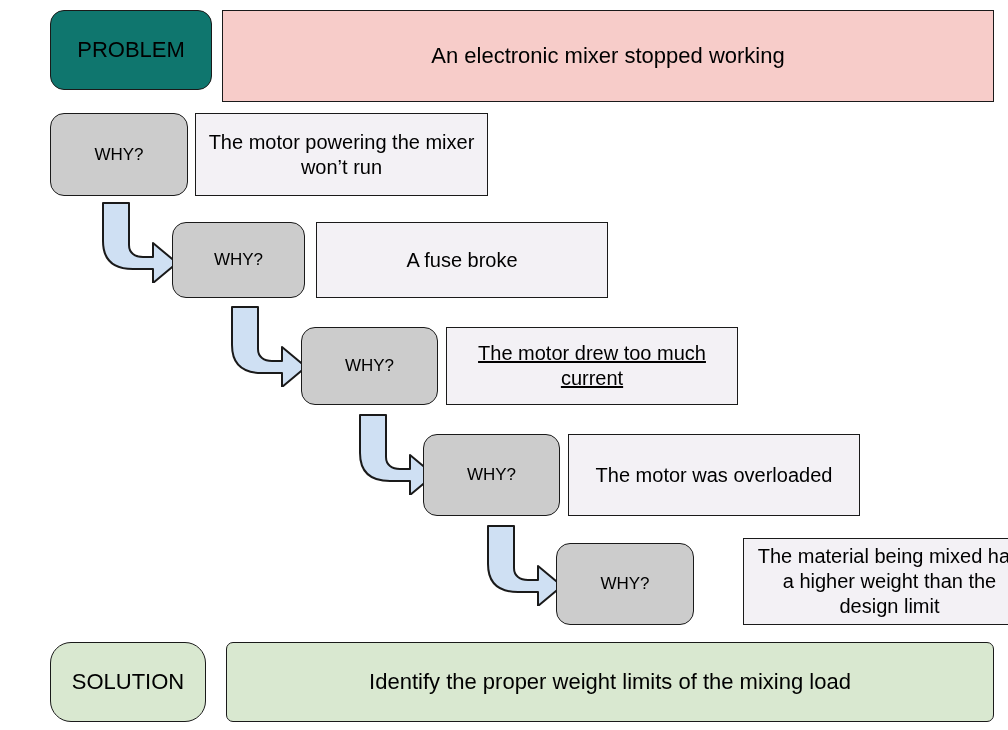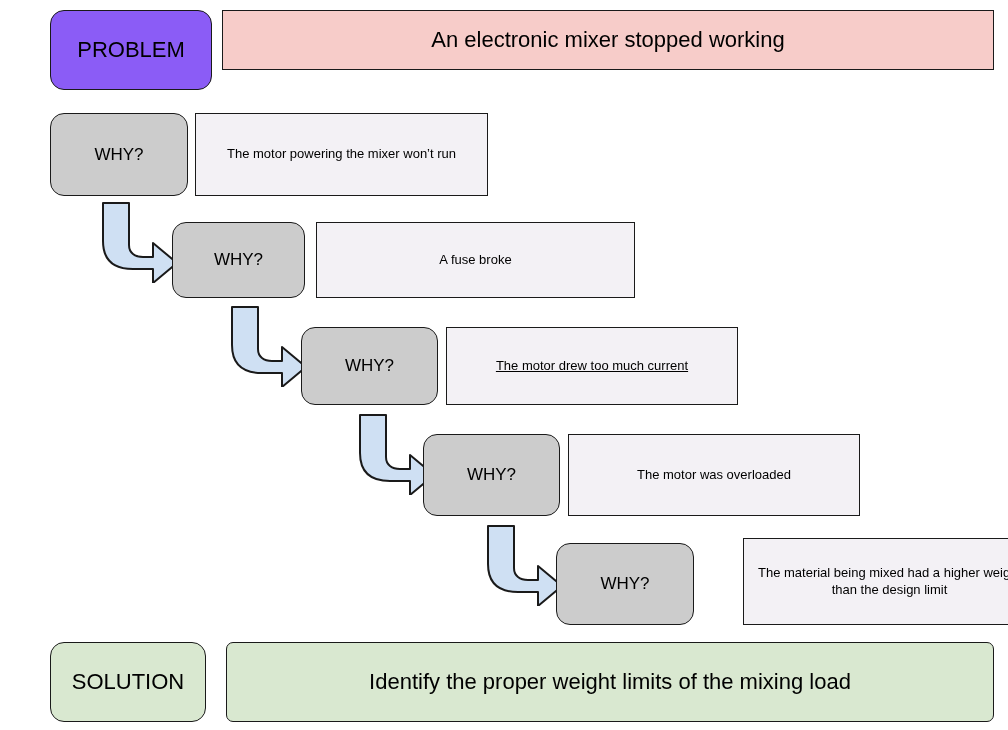--- a/index.html
+++ b/index.html
@@ -37,78 +37,78 @@
   }
   .label-box .label-text {
     width: 100%;
     text-align: center;
   }
   .banner-problem {
     background: #f7ccc9;
     font-size: 22px;
   }
   .label-problem {
-    background: #8b5cf6;
+    background: #0f766e;
     font-size: 22px;
   }
   .banner-solution {
     background: #d9e8d0;
     font-size: 22px;
     border-radius: 7px;
   }
   .label-solution {
     background: #d9e8d0;
     font-size: 22px;
   }
   .why-label {
     background: #cccccc;
     font-size: 17px;
     border-radius: 14px;
   }
   .why-desc {
     background: #f3f1f5;
-    font-size: 13px;
+    font-size: 20px;
     padding: 6px 12px;
   }
   .arrow {
     position: absolute;
   }
   .desc-text {
     display: block;
     width: 100%;
   }
 </style>
 </head>
 <body>
 
 <div class="canvas">
 
   <div class="box label-box label-problem" style="left:50px; top:10px; width:162px; height:80px;">
     <span class="label-text">PROBLEM</span>
   </div>
-  <div class="box banner-problem" style="left:222px; top:10px; width:772px; height:60px;">
+  <div class="box banner-problem" style="left:222px; top:10px; width:772px; height:92px;">
     <span class="desc-text">An electronic mixer stopped working</span>
   </div>
 
   <div class="box why-label" style="left:50px; top:113px; width:138px; height:83px;">
     <span class="label-text">WHY?</span>
   </div>
   <div class="box why-desc" style="left:195px; top:113px; width:293px; height:83px;">
     <span class="desc-text">The motor powering the mixer won’t run</span>
   </div>
 
   <svg class="arrow" style="left:93px; top:201px;" width="86" height="82" viewBox="0 0 86 82">
     <path d="M10 2 H36 V44 C36 52 42 56 50 56 H60 V42 L84 62 L60 82 V68 H40
              C20 68 10 58 10 40 Z" fill="#cfe0f3" stroke="#1a1a1a" stroke-width="2" stroke-linejoin="round"></path>
   </svg>
 
   <div class="box why-label" style="left:172px; top:222px; width:133px; height:76px;">
     <span class="label-text">WHY?</span>
   </div>
-  <div class="box why-desc" style="left:316px; top:222px; width:319px; height:76px;">
+  <div class="box why-desc" style="left:316px; top:222px; width:292px; height:76px;">
     <span class="desc-text">A fuse broke</span>
   </div>
 
   <svg class="arrow" style="left:222px; top:305px;" width="86" height="82" viewBox="0 0 86 82">
     <path d="M10 2 H36 V44 C36 52 42 56 50 56 H60 V42 L84 62 L60 82 V68 H40
              C20 68 10 58 10 40 Z" fill="#cfe0f3" stroke="#1a1a1a" stroke-width="2" stroke-linejoin="round"></path>
   </svg>
 
   <div class="box why-label" style="left:301px; top:327px; width:137px; height:78px;">
     <span class="label-text">WHY?</span>
@@ -134,20 +134,20 @@
              C20 68 10 58 10 40 Z" fill="#cfe0f3" stroke="#1a1a1a" stroke-width="2" stroke-linejoin="round"></path>
   </svg>
 
   <div class="box why-label" style="left:556px; top:543px; width:138px; height:82px;">
     <span class="label-text">WHY?</span>
   </div>
   <div class="box why-desc" style="left:701px; top:538px; width:293px; height:87px;margin-left:42px;">
     <span class="desc-text">The material being mixed had a higher weight than the design limit</span>
   </div>
 
-  <div class="box label-box label-solution" style="left:50px; top:642px; width:156px; height:80px;">
+  <div class="box label-box label-solution" style="left:50px; top:642px; width:156px; height:80px;border-radius:21px;">
     <span class="label-text">SOLUTION</span>
   </div>
   <div class="box banner-solution" style="left:226px; top:642px; width:768px; height:80px;">
     <span class="desc-text">Identify the proper weight limits of the mixing load</span>
   </div>
 
 </div>
 
 </body></html>

